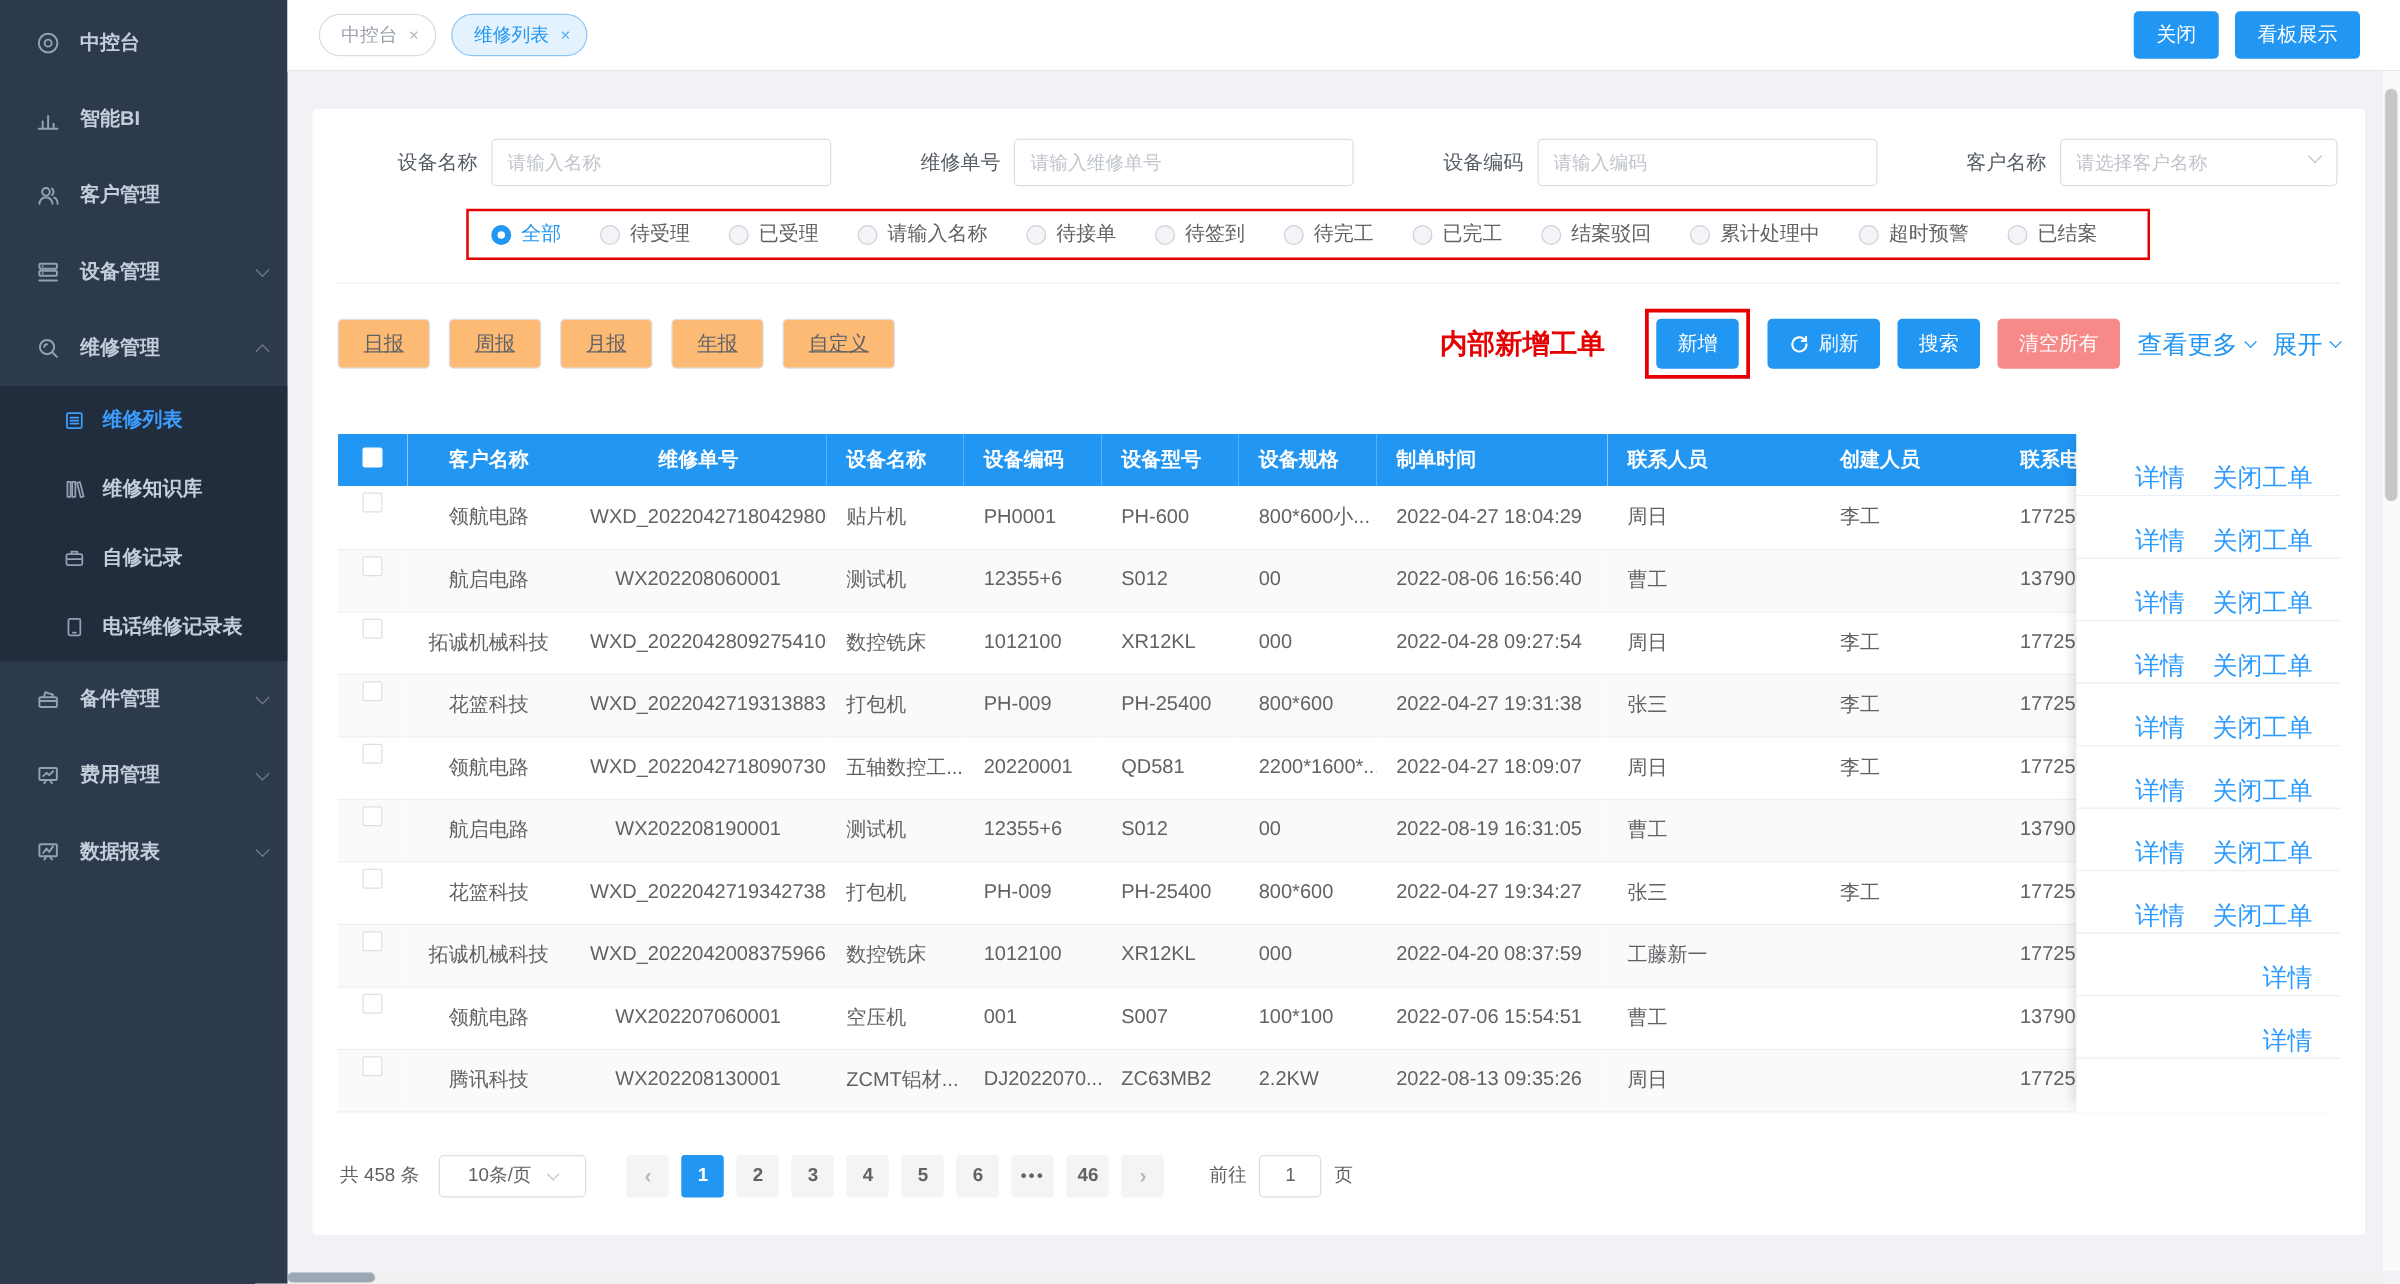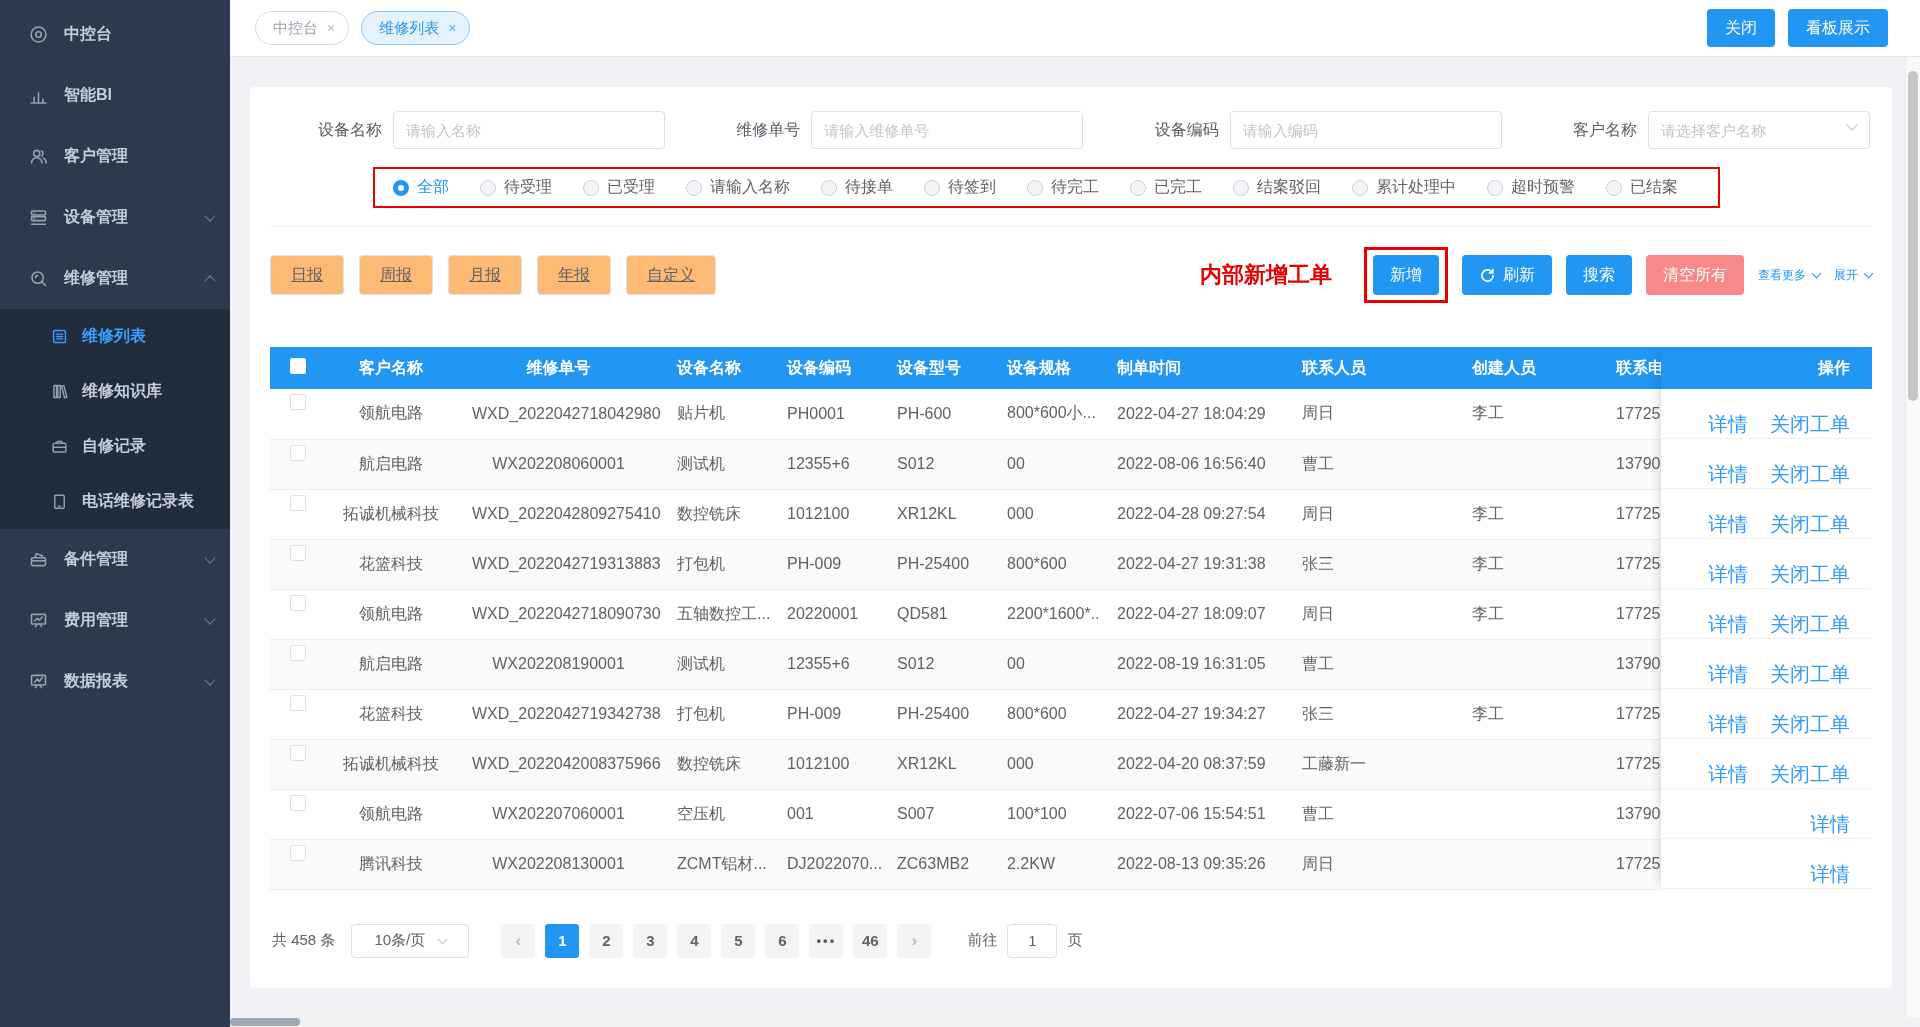--- a/index.html
+++ b/index.html
@@ -52,21 +52,21 @@
   .toolbar { display:flex; align-items:center; margin-top:20px; }
   .report-group { display:flex; gap:15px; }
   .btn-plain { height:40px; padding:0 20px; background:#fdba74; border:1px solid #dcdfe6; border-radius:4px; font-size:16px; color:#606266;text-decoration:underline; }
   .toolbar-right { margin-left:auto; display:flex; align-items:center; gap:14px; }
   .red-note { color:#e60000; font-size:22px; font-weight:700; margin-right:18px; white-space:nowrap; }
   .add-box { border:3px solid #e60000; padding:5px 6px; display:inline-flex; }
   .btn-action { background:#2196f3; color:#fff; height:40px; padding:0 17px; font-size:16px; display:inline-flex; align-items:center; gap:7px; }
   .btn-clear { background:#f78989; }
   .ref-ic { width:17px; height:17px; display:inline-flex; }
   .ref-ic svg { width:100%; height:100%; }
-  .link-blue { color:#2196f3; font-size:12px; display:inline-flex; align-items:center; gap:7px; cursor:pointer; white-space:nowrap; }
+  .link-blue { color:#2196f3; font-size:20px; display:inline-flex; align-items:center; gap:7px; cursor:pointer; white-space:nowrap; }
   .link-blue .chev { border-color:#2196f3; width:7px; height:7px; opacity:1; margin:0 0 3px 0; }
 
   
   .table-wrap { position:relative; margin-top:44px; }
   table { width:100%; border-collapse:collapse; table-layout:fixed; }
   th { background:#2196f3; color:#fff; font-size:16px; font-weight:700; height:42px; padding:0 16px; white-space:nowrap; overflow:hidden; }
   td { height:50px; border-bottom:1px solid #ebeef5; font-size:16px; color:#606266; padding:0 16px; white-space:nowrap; overflow:hidden; background:#fff; }
   tbody tr:nth-child(even) td { background:#fafafa; }
   .al-c { text-align:center; }
   .al-l { text-align:left; }
@@ -517,21 +517,20 @@
                   <td class="al-l">ZC63MB2</td>
                   <td class="al-l">2.2KW</td>
                   <td class="al-l">2022-08-13 09:35:26</td>
                   <td class="al-l">周日</td>
                   <td class="al-l"></td>
                   <td class="al-p">177259</td>
                 </tr>
               </tbody>
           </table>
           <div class="op-col">
-            <div class="op-head">操作</div>
             <div id="op-rows">
                 <div class="op-row">
                   <a>详情</a>
                   <a>关闭工单</a>
                 </div>
                 <div class="op-row">
                   <a>详情</a>
                   <a>关闭工单</a>
                 </div>
                 <div class="op-row">

